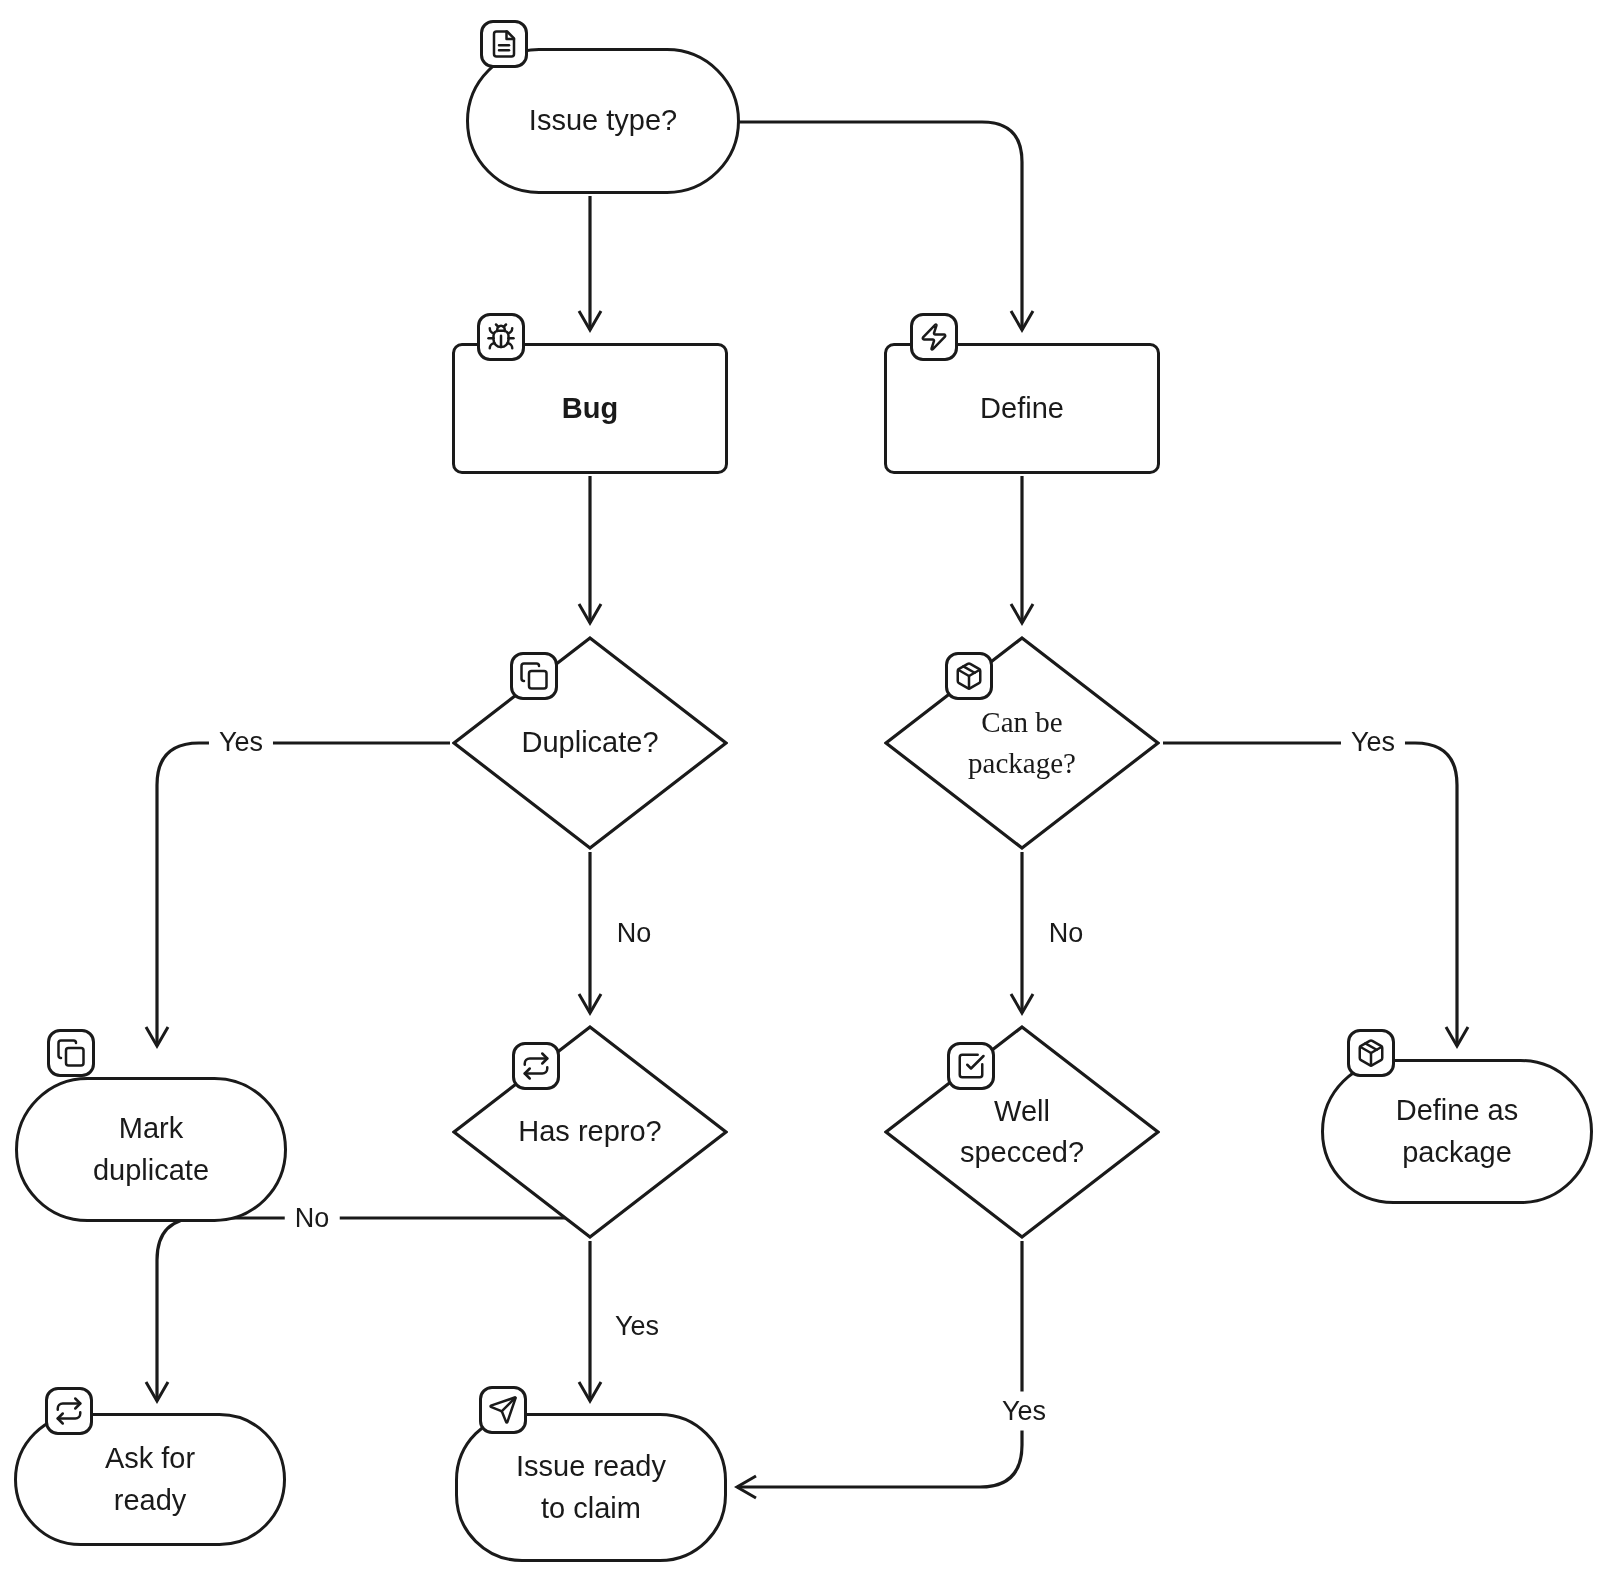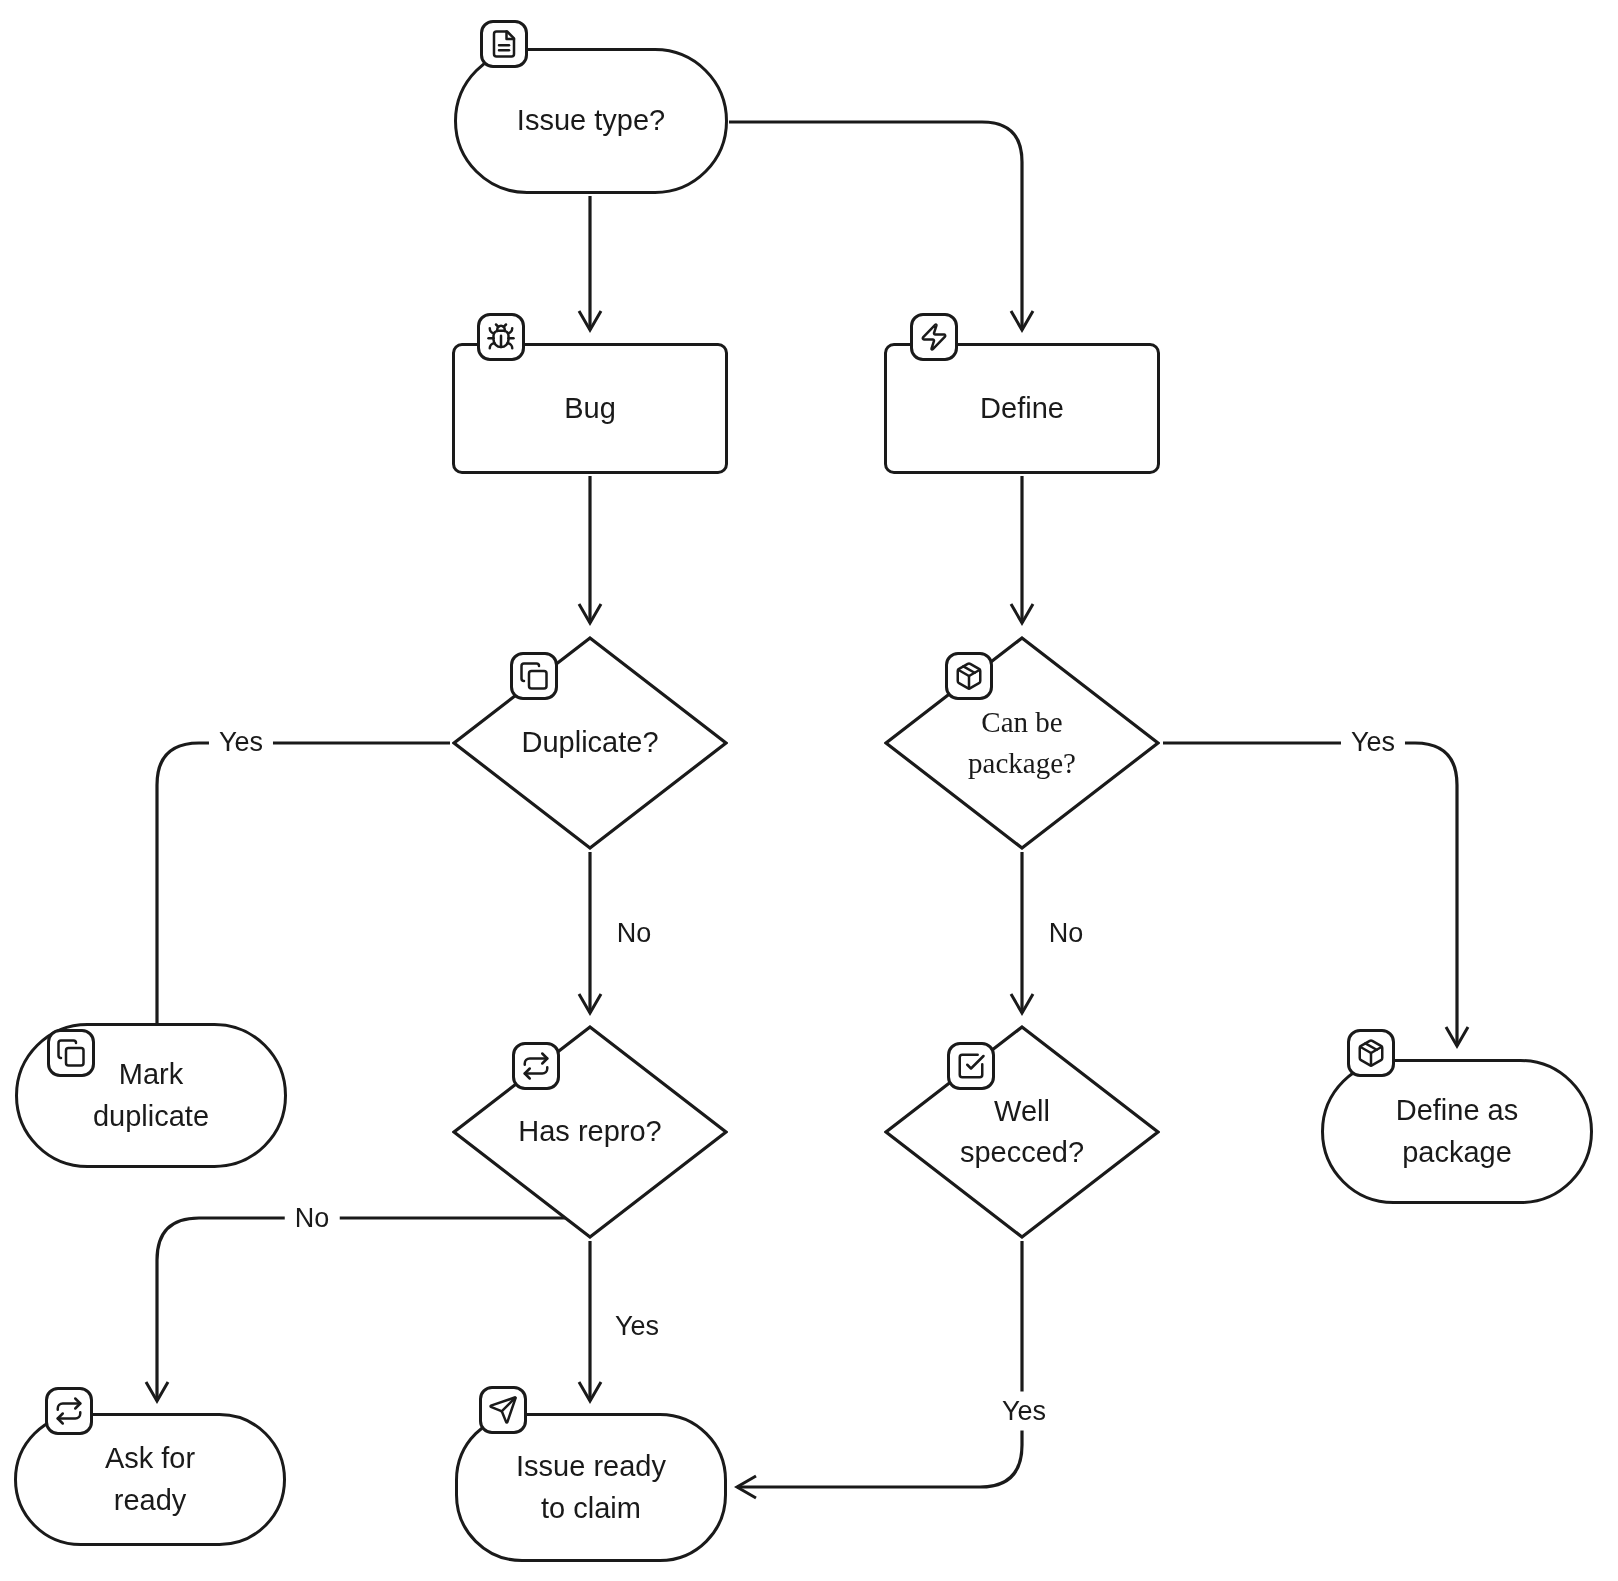--- a/index.html
+++ b/index.html
@@ -68,25 +68,25 @@
       <path d="M 450 743 H 199 Q 157 743 157 785 V 1046" marker-end="url(#arrow)"></path>
       <path d="M 590 852 V 1013" marker-end="url(#arrow)"></path>
       <path d="M 1163 743 H 1415 Q 1457 743 1457 785 V 1046" marker-end="url(#arrow)"></path>
       <path d="M 1022 852 V 1013" marker-end="url(#arrow)"></path>
       <path d="M 589 1237 C 589 1227 581 1218 566 1218 H 199 Q 157 1218 157 1260 V 1401" marker-end="url(#arrow)"></path>
       <path d="M 590 1241 V 1401" marker-end="url(#arrow)"></path>
       <path d="M 1022 1241 V 1445 Q 1022 1487 980 1487 H 737" marker-end="url(#arrow)"></path>
     </g>
   </svg>
 
-  <div class="node stadium-lg" style="left:454px; top:48px; width:274px; height:146px;text-align:right;">
+  <div class="node stadium-lg" style="left:466px; top:48px; width:274px; height:146px;text-align:right;">
     <span class="label w260">Issue type?</span>
   </div>
 
-  <div class="node rect" style="left:452px; top:343px; width:276px; height:131px;">
+  <div class="node rect" style="left:452px; top:343px; width:276px; height:131px;font-weight:bold;">
     <span class="label w260">Bug</span>
   </div>
 
   <div class="node rect" style="left:884px; top:343px; width:276px; height:131px;">
     <span class="label w260">Define</span>
   </div>
 
   <div class="node diamond" style="left:452px; top:636px; width:276px; height:214px;text-align:center;">
     <svg width="276" height="214" viewBox="0 0 276 214">
       <polygon points="138,2 274,107 138,212 2,107" fill="#ffffff" stroke="#1a1a1a" stroke-width="3.2"></polygon>
@@ -108,21 +108,21 @@
     <span class="label w170">Has repro?</span>
   </div>
 
   <div class="node diamond" style="left:884px; top:1025px; width:276px; height:214px;">
     <svg width="276" height="214" viewBox="0 0 276 214">
       <polygon points="138,2 274,107 138,212 2,107" fill="#ffffff" stroke="#1a1a1a" stroke-width="3.2"></polygon>
     </svg>
     <span class="label w125">Well specced?</span>
   </div>
 
-  <div class="node stadium" style="left:15px; top:1023px; width:272px; height:145px;">
+  <div class="node stadium" style="left:15px; top:1077px; width:272px; height:145px;">
     <span class="label w130">Mark duplicate</span>
   </div>
 
   <div class="node stadium" style="left:1321px; top:1059px; width:272px; height:145px;">
     <span class="label w140">Define as package</span>
   </div>
 
   <div class="node stadium" style="left:14px; top:1413px; width:272px; height:133px; border-radius:67px;">
     <span class="label w110">Ask for ready</span>
   </div>

